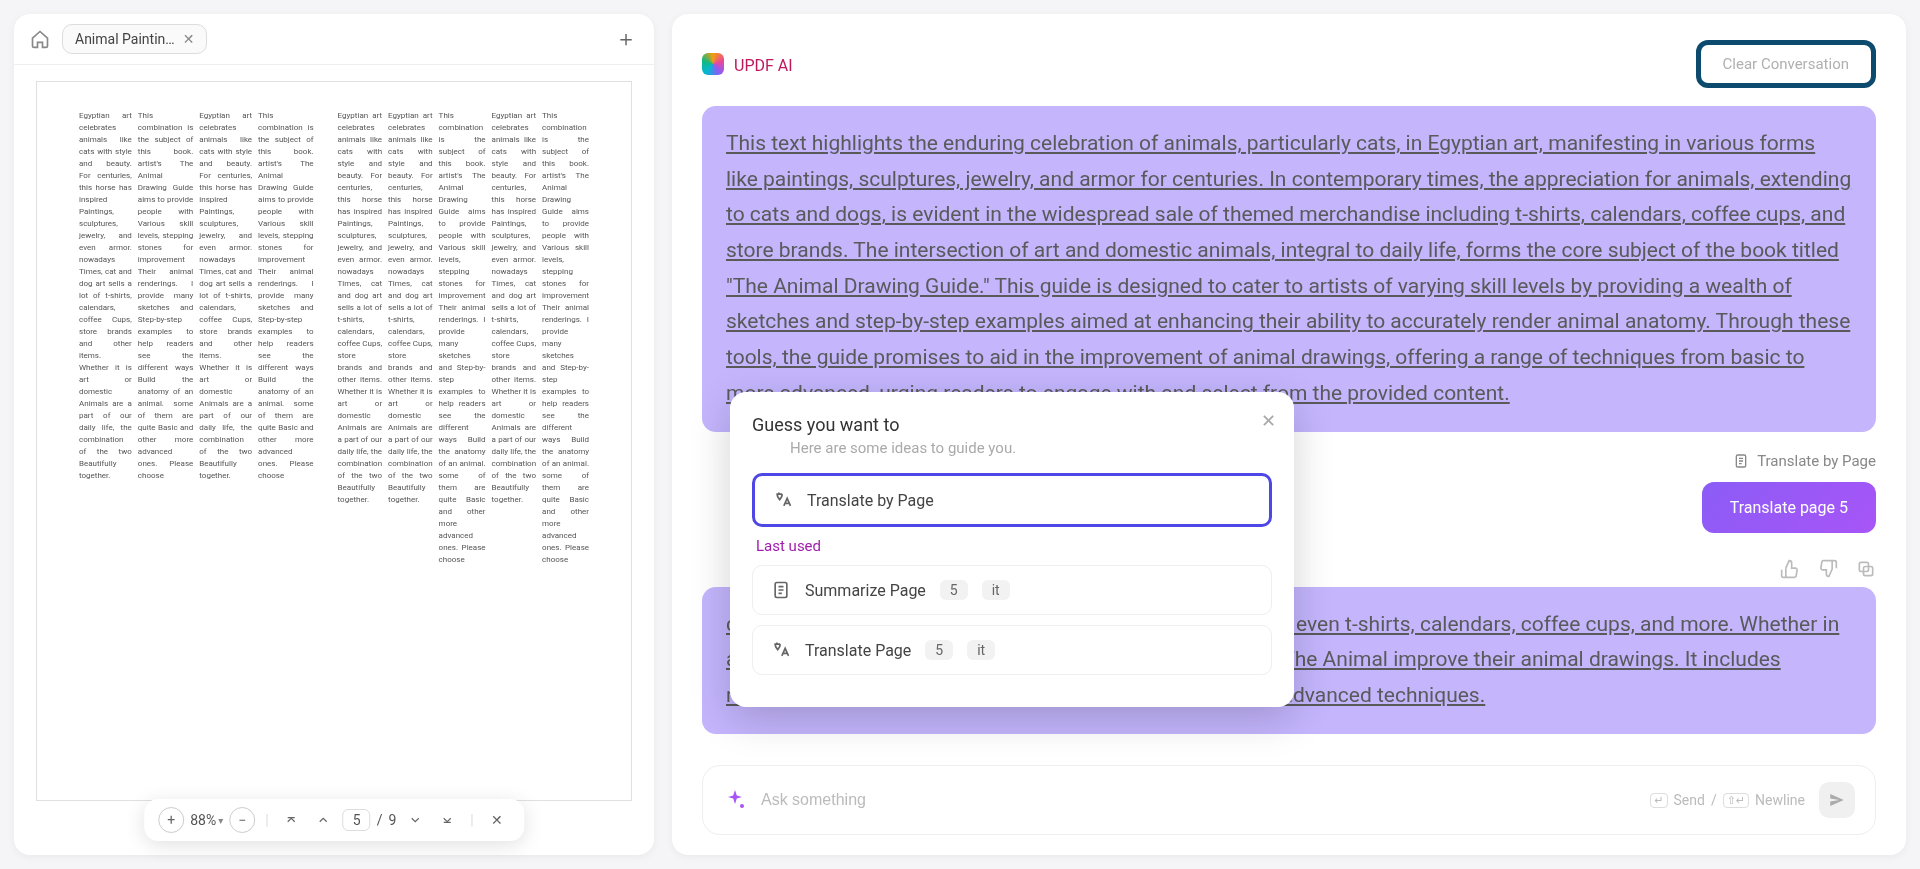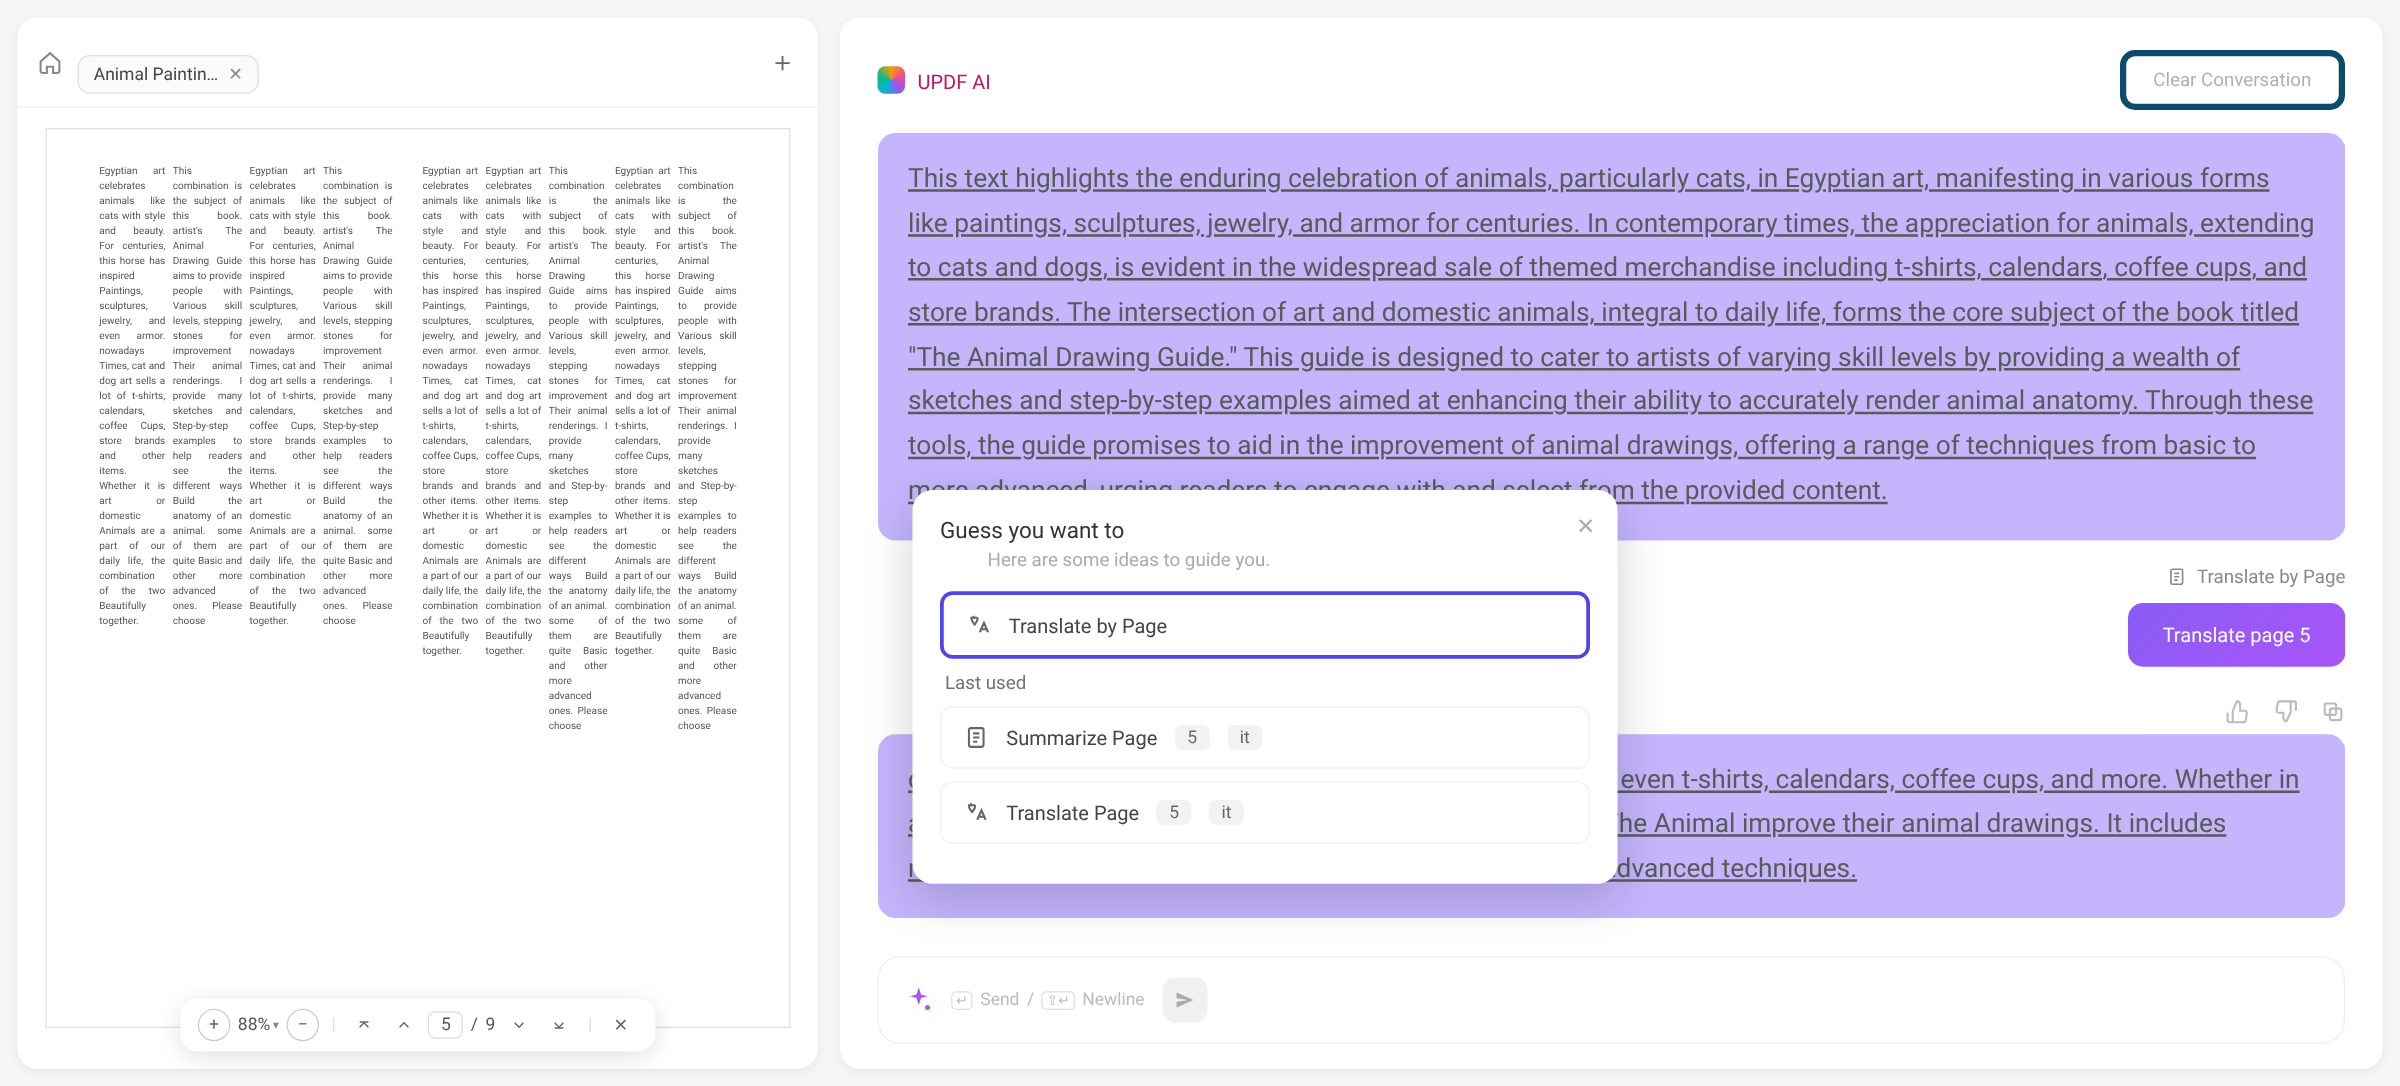--- a/index.html
+++ b/index.html
@@ -38,21 +38,20 @@
   display: flex;
   align-items: center;
   gap: 8px;
   padding: 6px 12px;
   border: 1px solid #ddd;
   border-radius: 10px;
   background: #fafafa;
   font-size: 14px;
   color: #444;
   max-width: 180px;
-  margin-top: 20px;
 }
 .tab-label { white-space: nowrap; overflow: hidden; text-overflow: ellipsis; }
 .tab-close { color: #888; font-size: 14px; cursor: pointer; }
 .tab-add {
   margin-left: auto;
   width: 28px; height: 28px;
   display: flex; align-items: center; justify-content: center;
   color: #666; font-size: 22px; cursor: pointer;
 }
 .doc-viewport {
@@ -263,21 +262,21 @@
   padding: 14px 18px;
   border: 1px solid #eee;
   border-radius: 10px;
   margin-bottom: 10px;
   font-size: 16px;
   color: #444;
   cursor: pointer;
 }
 .popup-item.selected { border: 3px solid #4e46e5; }
 .popup-item .picon { width: 20px; height: 20px; color: #666; flex-shrink: 0; }
-.popup-section-label { font-size: 15px; color: #737373; margin: 8px 0 10px 4px; }
+.popup-section-label { font-size: 15px; color: #a21caf; margin: 8px 0 10px 4px; }
 .popup-item .badge {
   background: #f2f2f2;
   border-radius: 6px;
   padding: 2px 10px;
   font-size: 14px;
   color: #666;
 }
 svg { display: block; }
 </style>
 </head>
@@ -403,20 +402,21 @@
     <div class="bubble">centuries, this has inspired paintings, sculptures, jewelry, and even t-shirts, calendars, coffee cups, and more. Whether in art or as ok focuses on the combination of art and animals. The Animal improve their animal drawings. It includes numerous sketches and y of animals, ranging from basic to advanced techniques.</div>
   </div>
 
   <div class="input-bar">
     <div class="input-star">
       <svg viewBox="0 0 24 24" width="24" height="24" fill="currentColor">
           <path d="M12 2l1.8 5.6L19 9l-5.2 1.4L12 16l-1.8-5.6L5 9l5.2-1.4z"></path>
           <circle cx="19" cy="18" r="2"></circle>
         </svg>
     </div>
+    <input class="input-field" placeholder="Ask something" style="">
     <div class="input-hints">
       <span class="hint-key">↵</span>
       <span>Send</span>
       <span>/</span>
       <span class="hint-key">⇧↵</span>
       <span>Newline</span>
     </div>
     <div class="send-btn">
       <svg viewBox="0 0 24 24" width="18" height="18" fill="currentColor">
           <path d="M3 20l18-8L3 4v6l12 2-12 2z"></path>

